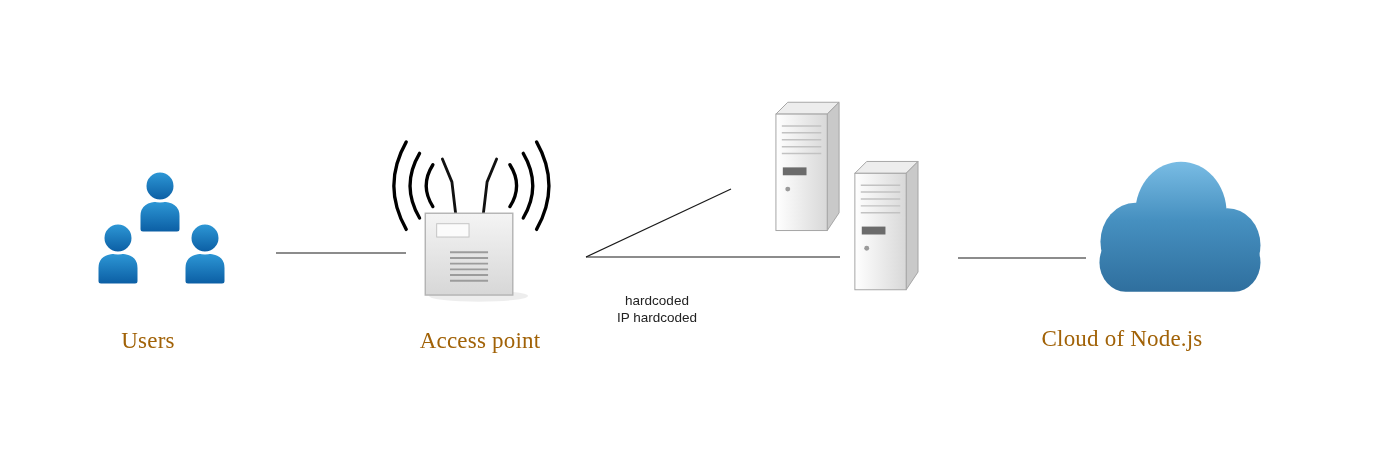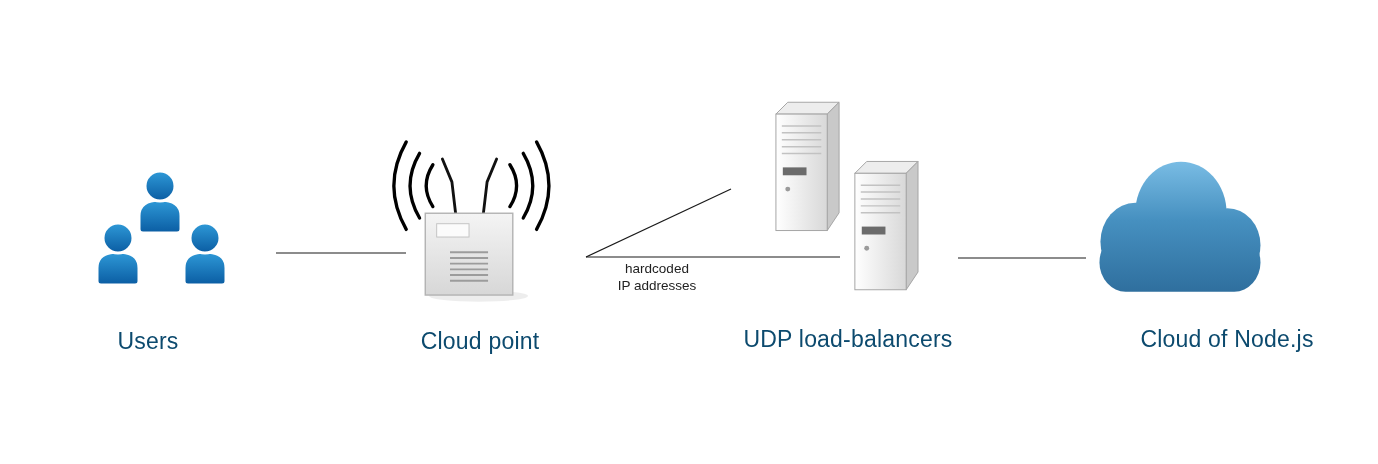--- a/index.html
+++ b/index.html
@@ -12,30 +12,32 @@
     background: #ffffff;
     overflow: hidden;
   }
   .abs { position: absolute; }
   .connectors { position: absolute; left: 0; top: 0; }
   .connectors line { stroke: #1a1a1a; stroke-width: 1.2; }
   .node-label {
     position: absolute;
     text-align: center;
     font-size: 23px;
-    color: #0c4a6e;
+    color: #a16207;
     line-height: 30px;
     letter-spacing: 0.2px;
+    font-family: Liberation Serif, serif;
   }
   .annotation {
     position: absolute;
     text-align: center;
     font-size: 13.5px;
     color: #222222;
     line-height: 17px;
+    margin-top: 32px;
   }
 </style>
 </head>
 <body>
 
 <div class="canvas">
 
   <svg class="connectors" width="1378" height="464" viewBox="0 0 1378 464">
     <line x1="276" y1="253" x2="406" y2="253"></line>
     <line x1="586" y1="257" x2="840" y2="257"></line>
@@ -127,28 +129,27 @@
     <g fill="url(#cloudGrad)">
       <circle cx="102" cy="55" r="47"></circle>
       <circle cx="55" cy="82" r="36"></circle>
       <circle cx="150" cy="85" r="34"></circle>
       <rect x="18" y="74" width="166" height="54" rx="27"></rect>
     </g>
   </svg>
 
   <div class="annotation" style="left:582px; top:260px; width:150px;">
     <div>hardcoded</div>
-    <div>IP addresses</div>
+    <div>IP hardcoded</div>
   </div>
 
   <div class="node-label" style="left:68px; top:326px; width:160px;">Users</div>
 
-  <div class="node-label" style="left:380px; top:326px; width:200px;">Cloud point</div>
+  <div class="node-label" style="left:380px; top:326px; width:200px;">Access point</div>
 
   <div class="node-label" style="left:698px; top:324px; width:300px;">
-    <div>UDP load-balancers</div>
   </div>
 
-  <div class="node-label" style="left:1107px; top:324px; width:240px;">
+  <div class="node-label" style="left:1002px; top:324px; width:240px;">
     <div>Cloud of Node.js</div>
   </div>
 
 </div>
 
 </body></html>

